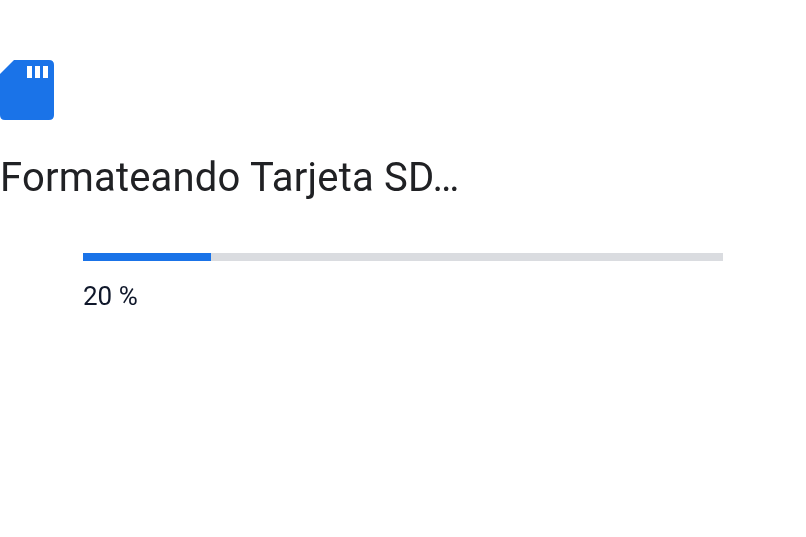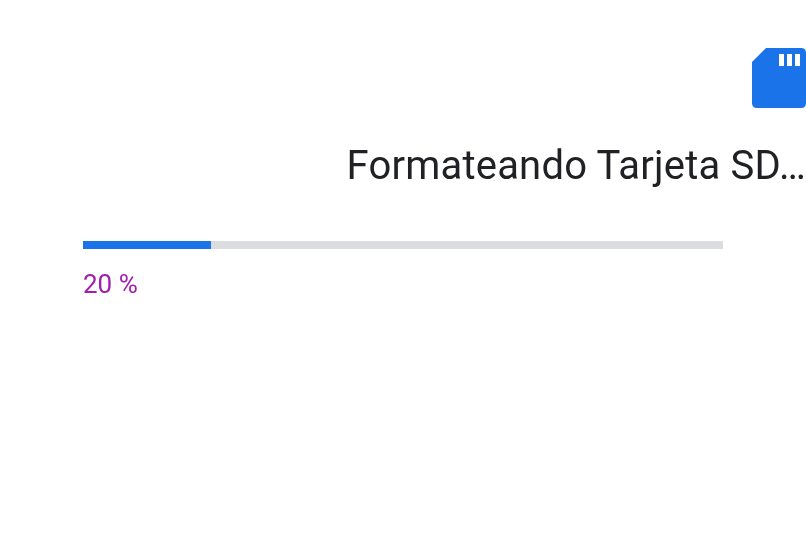--- a/index.html
+++ b/index.html
@@ -10,22 +10,22 @@
     body {
       width: 806px;
       height: 537px;
       background: #ffffff;
       font-family: Roboto, "Helvetica Neue", Arial, sans-serif;
       position: relative;
     }
     .container {
       display: flex;
       flex-direction: column;
-      align-items: flex-end;
-      padding-top: 48px;
+      align-items: flex-start;
+      padding-top: 60px;
     }
     .icon-wrap {
       margin-bottom: 30px;
     }
     .sd-icon {
       width: 54px;
       height: 60px;
     }
     .title {
       font-size: 40px;
@@ -45,21 +45,21 @@
       position: relative;
       overflow: hidden;
     }
     .progress-fill {
       height: 100%;
       background: #1a73e8;
     }
     .percent-label {
       margin-top: 20px;
       font-size: 26px;
-      color: #a21caf;
+      color: #0f172a;
       font-weight: 400;
     }
   </style>
 </head>
 <body>
 
 <div class="container">
   <div class="icon-wrap">
     <svg class="sd-icon" viewBox="0 0 54 60" xmlns="http://www.w3.org/2000/svg">
       <path d="M 14 0 L 49 0 Q 54 0 54 5 L 54 55 Q 54 60 49 60 L 5 60 Q 0 60 0 55 L 0 14 Z" fill="#1a73e8"></path>

